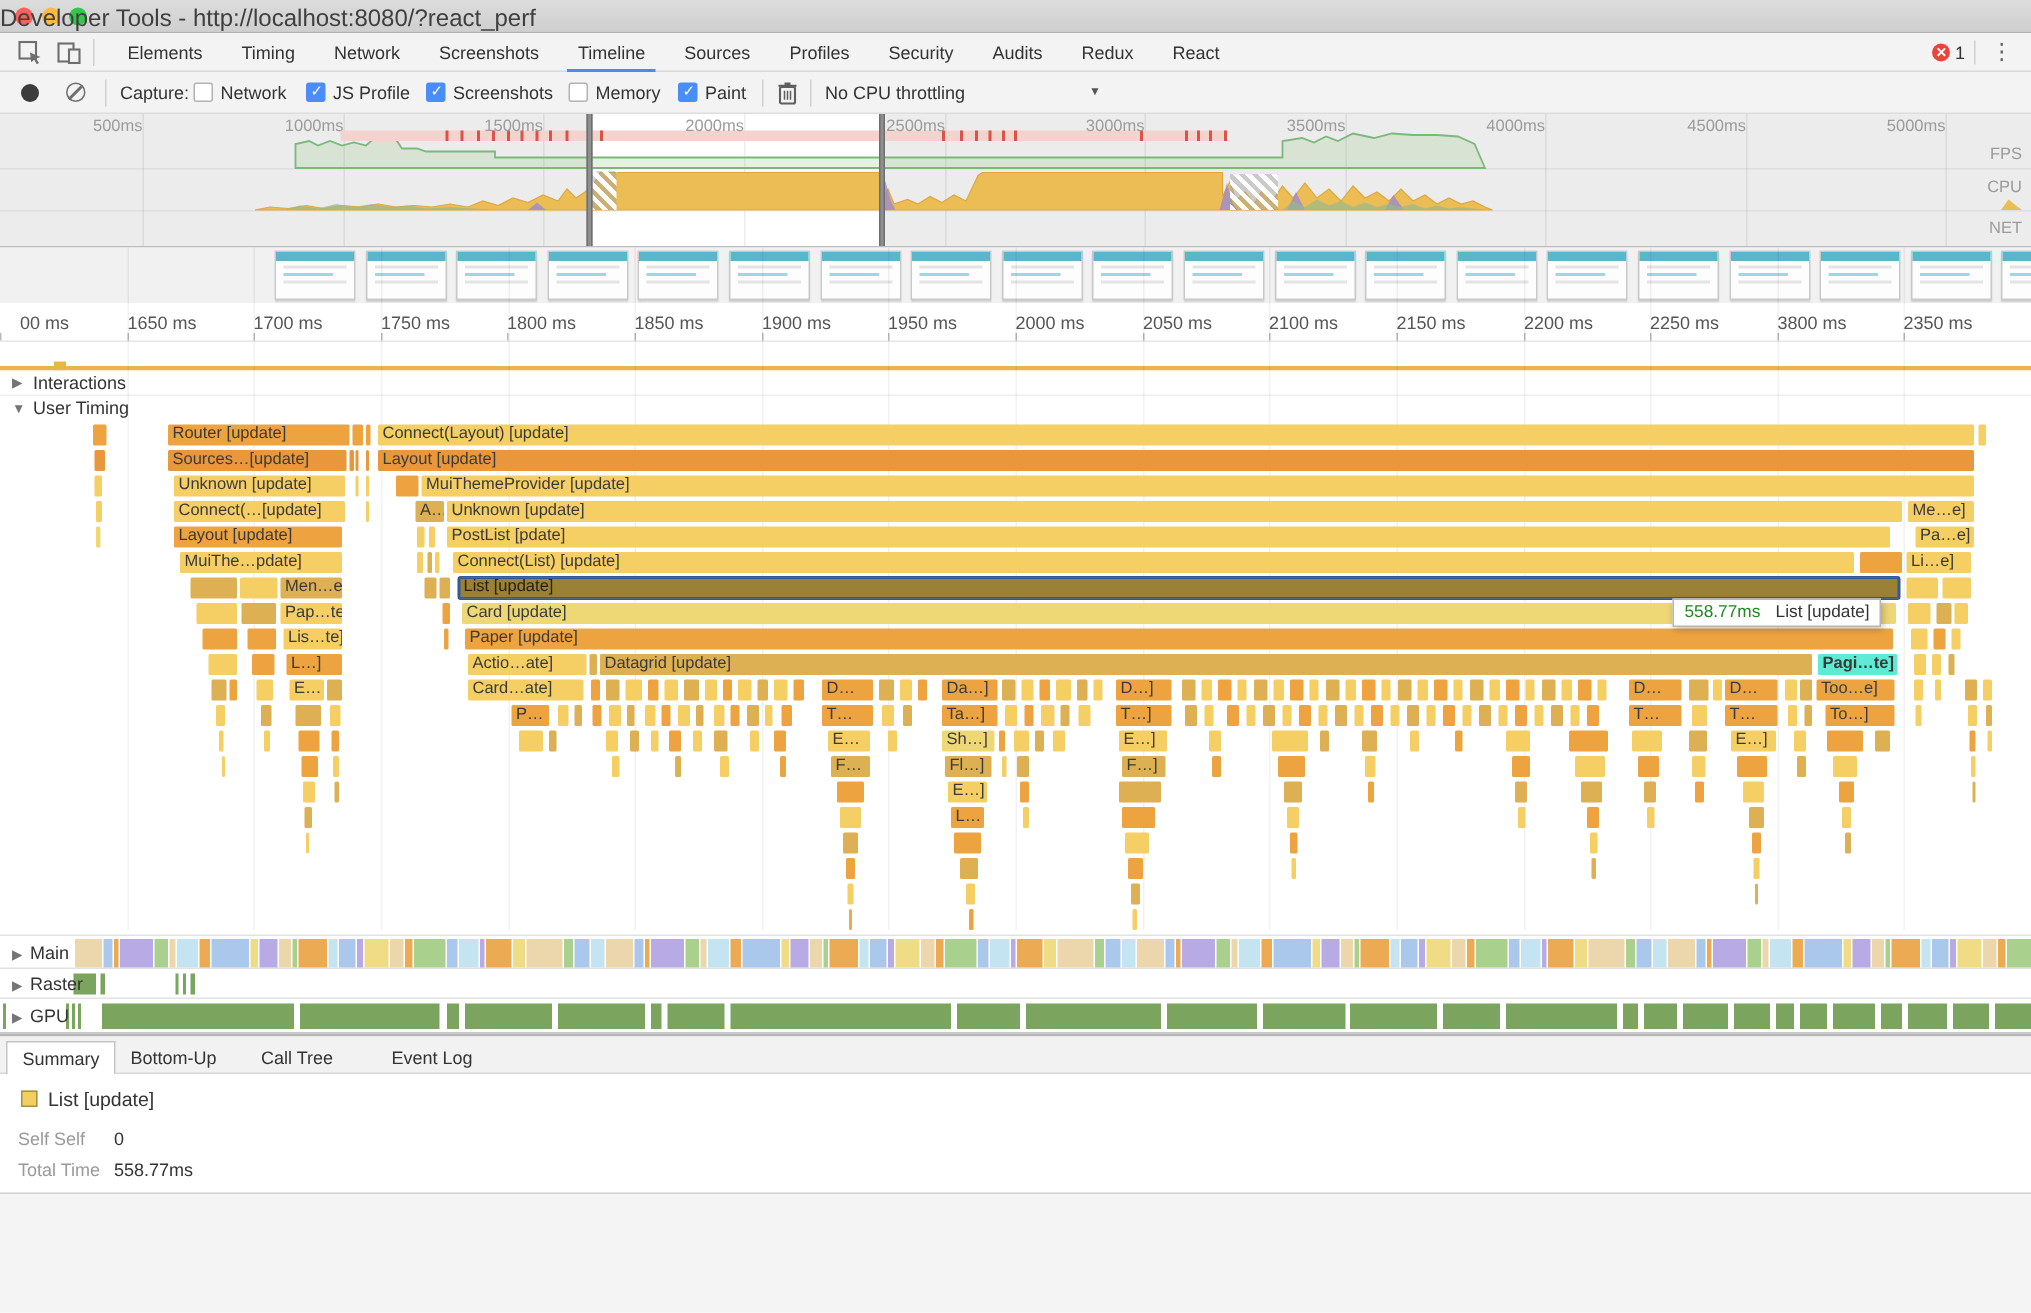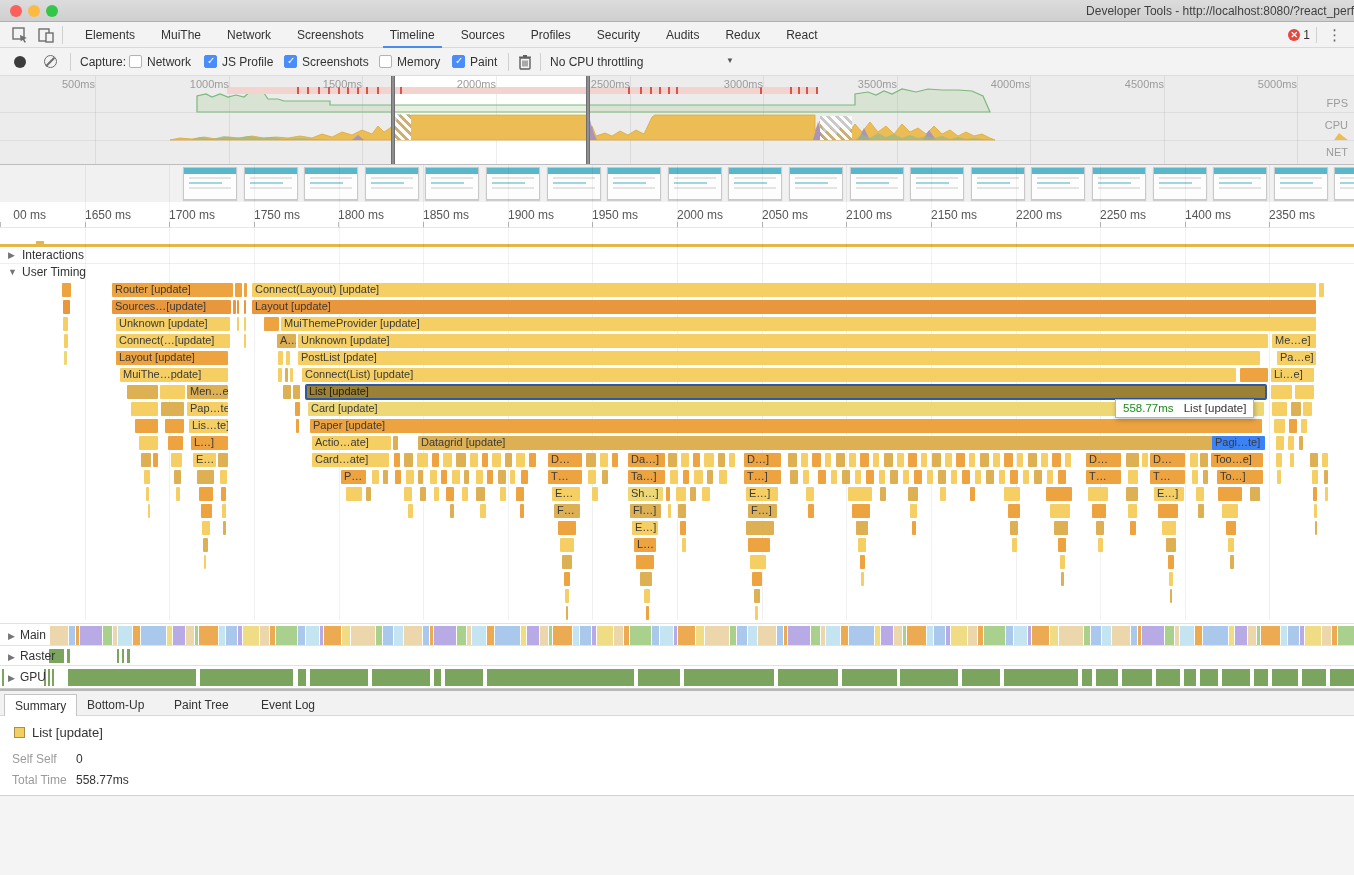--- a/index.html
+++ b/index.html
@@ -5,22 +5,22 @@
   * { margin:0; padding:0; box-sizing:border-box; }
   body { font-family:"Liberation Sans", sans-serif; background:#e9e9e9; }
   #app { position:relative; width:1354px; height:875px; background:#fff; overflow:hidden;
          font-family:"Liberation Sans", sans-serif; }
   .abs { position:absolute; }
 
   
   #titlebar { position:absolute; left:0; top:0; width:1354px; height:22px;
     background:linear-gradient(#dcdcdc,#cfcfcf); border-bottom:1px solid #b0b0b0; }
   .traffic { position:absolute; top:5px; width:12px; height:12px; border-radius:50%; }
-  #win-title { position:absolute; left:0; right:0; top:4px; text-align:right;
-    font-size:12px; color:#3f3f3f; }
+  #win-title { position:absolute; left:0; right:0; top:4px; text-align:left;
+    font-size:16px; color:#3f3f3f; }
 
   
   #tabbar { position:absolute; left:0; top:22px; width:1354px; height:26px;
     background:#f3f3f3; border-bottom:1px solid #d9d9d9; }
   .tb-icon { position:absolute; top:5px; width:16px; height:16px; color:#6e6e6e; }
   .vsep { position:absolute; top:4px; width:1px; height:18px; background:#d0d0d0; }
   #tabs { position:absolute; left:72px; top:0; height:26px; display:flex; }
   .tab { padding:6px 13px 0 13px; font-size:12px; color:#333; height:26px; position:relative; cursor:default; }
   .tab.active::after { content:""; position:absolute; left:6px; right:6px; bottom:0;
     height:2px; background:#4a8cec; }
@@ -154,21 +154,21 @@
     </div>
     <div class="tb-icon" style="left:38px;">
       <svg width="16" height="16" viewBox="0 0 16 16">
           <rect x="1" y="2" width="10" height="12" fill="none" stroke="#6e6e6e" stroke-width="1.4"></rect>
           <rect x="8" y="6" width="7" height="9" fill="#f3f3f3" stroke="#6e6e6e" stroke-width="1.4"></rect>
         </svg>
     </div>
     <div class="vsep" style="left:62px;"></div>
     <div id="tabs">
         <div class="tab">Elements</div>
-        <div class="tab">MuiThe</div>
+        <div class="tab">Timing</div>
         <div class="tab">Network</div>
         <div class="tab">Screenshots</div>
         <div class="tab active">Timeline</div>
         <div class="tab">Sources</div>
         <div class="tab">Profiles</div>
         <div class="tab">Security</div>
         <div class="tab">Audits</div>
         <div class="tab">Redux</div>
         <div class="tab">React</div>
       </div>
@@ -424,21 +424,21 @@
       <div class="ruler-label" style="left: 738px;">2050 ms</div>
       <div class="ruler-tick" style="left: 762px;"></div>
       <div class="ruler-label" style="left: 822px;">2100 ms</div>
       <div class="ruler-tick" style="left: 846px;"></div>
       <div class="ruler-label" style="left: 907px;">2150 ms</div>
       <div class="ruler-tick" style="left: 931px;"></div>
       <div class="ruler-label" style="left: 992px;">2200 ms</div>
       <div class="ruler-tick" style="left: 1016px;"></div>
       <div class="ruler-label" style="left: 1076px;">2250 ms</div>
       <div class="ruler-tick" style="left: 1100px;"></div>
-      <div class="ruler-label" style="left: 1161px;">1400 ms</div>
+      <div class="ruler-label" style="left: 1161px;">3800 ms</div>
       <div class="ruler-tick" style="left: 1185px;"></div>
       <div class="ruler-label" style="left: 1245px;">2350 ms</div>
       <div class="ruler-tick" style="left: 1269px;"></div>
     </div>
 
   <div id="yellowline"></div>
   <div id="yellownotch"></div>
 
   <div class="section-row" id="interactions-row">
     <span class="arrow">▶</span>
@@ -546,22 +546,22 @@
       <div class="fbar" style="left: 1272px; top: 402px; width: 15px; height: 14px; background: rgb(245, 207, 99);"></div>
       <div class="fbar" style="left: 1291px; top: 402px; width: 10px; height: 14px; background: rgb(220, 176, 83);"></div>
       <div class="fbar" style="left: 1303px; top: 402px; width: 9px; height: 14px; background: rgb(245, 207, 99);"></div>
       <div class="fbar nopad" style="left: 296px; top: 419px; width: 3px; height: 14px; background: rgb(237, 163, 63);"></div>
       <div class="fbar" style="left: 310px; top: 419px; width: 952px; height: 14px; background: rgb(237, 163, 63);">Paper [update]</div>
       <div class="fbar" style="left: 1274px; top: 419px; width: 11px; height: 14px; background: rgb(245, 207, 99);"></div>
       <div class="fbar" style="left: 1289px; top: 419px; width: 8px; height: 14px; background: rgb(237, 163, 63);"></div>
       <div class="fbar nopad" style="left: 1301px; top: 419px; width: 6px; height: 14px; background: rgb(245, 207, 99);"></div>
       <div class="fbar" style="left: 312px; top: 436px; width: 79px; height: 14px; background: rgb(245, 207, 99);">Actio…ate]</div>
       <div class="fbar nopad" style="left: 393px; top: 436px; width: 5px; height: 14px; background: rgb(220, 176, 83);"></div>
-      <div class="fbar" style="left: 400px; top: 436px; width: 808px; height: 14px; background: rgb(220, 176, 83); margin-left: 18px;">Datagrid [update]</div>
-      <div class="fbar" style="left: 1212px; top: 436px; width: 53px; height: 14px; background: #3b82f6;">Pagi…te]</div>
+      <div class="fbar" style="left: 400px; top: 436px; width: 808px; height: 14px; background: rgb(220, 176, 83);">Datagrid [update]</div>
+      <div class="fbar" style="left: 1212px; top: 436px; width: 53px; height: 14px; background: #5eead4; font-weight: bold;">Pagi…te]</div>
       <div class="fbar" style="left: 1276px; top: 436px; width: 8px; height: 14px; background: rgb(245, 207, 99);"></div>
       <div class="fbar nopad" style="left: 1288px; top: 436px; width: 6px; height: 14px; background: rgb(245, 207, 99);"></div>
       <div class="fbar nopad" style="left: 1299px; top: 436px; width: 4px; height: 14px; background: rgb(220, 176, 83);"></div>
       <div class="fbar" style="left: 312px; top: 453px; width: 77px; height: 14px; background: rgb(245, 207, 99);">Card…ate]</div>
       <div class="fbar nopad" style="left: 394px; top: 453px; width: 6px; height: 14px; background: rgb(237, 163, 63);"></div>
       <div class="fbar" style="left: 404px; top: 453px; width: 9px; height: 14px; background: rgb(220, 176, 83);"></div>
       <div class="fbar" style="left: 417px; top: 453px; width: 11px; height: 14px; background: rgb(245, 207, 99);"></div>
       <div class="fbar nopad" style="left: 432px; top: 453px; width: 7px; height: 14px; background: rgb(237, 163, 63);"></div>
       <div class="fbar" style="left: 443px; top: 453px; width: 9px; height: 14px; background: rgb(245, 207, 99);"></div>
       <div class="fbar" style="left: 456px; top: 453px; width: 10px; height: 14px; background: rgb(220, 176, 83);"></div>
@@ -945,21 +945,21 @@
         <div class="seg" style="left: 1302px; top: 2px; width: 24px; height: 17px; background: rgb(123, 164, 94);"></div>
         <div class="seg" style="left: 1330px; top: 2px; width: 24px; height: 17px; background: rgb(123, 164, 94);"></div>
       </div>
   </div>
 
   <div id="bottom-divider"></div>
 
   <div id="btabs">
       <div class="btab active" style="left: 4px;">Summary</div>
       <div class="btab" style="left: 77px;">Bottom-Up</div>
-      <div class="btab" style="left: 164px;">Paint Tree</div>
+      <div class="btab" style="left: 164px;">Call Tree</div>
       <div class="btab" style="left: 251px;">Event Log</div>
     </div>
 
   <div id="summary">
     <div id="sum-swatch"></div>
     <div id="sum-title">List [update]</div>
     <div id="sum-rows">
         <div class="sum-row-label" style="top: 36px;">Self Self</div>
         <div class="sum-row-value" style="top: 36px;">0</div>
         <div class="sum-row-label" style="top: 57px;">Total Time</div>

